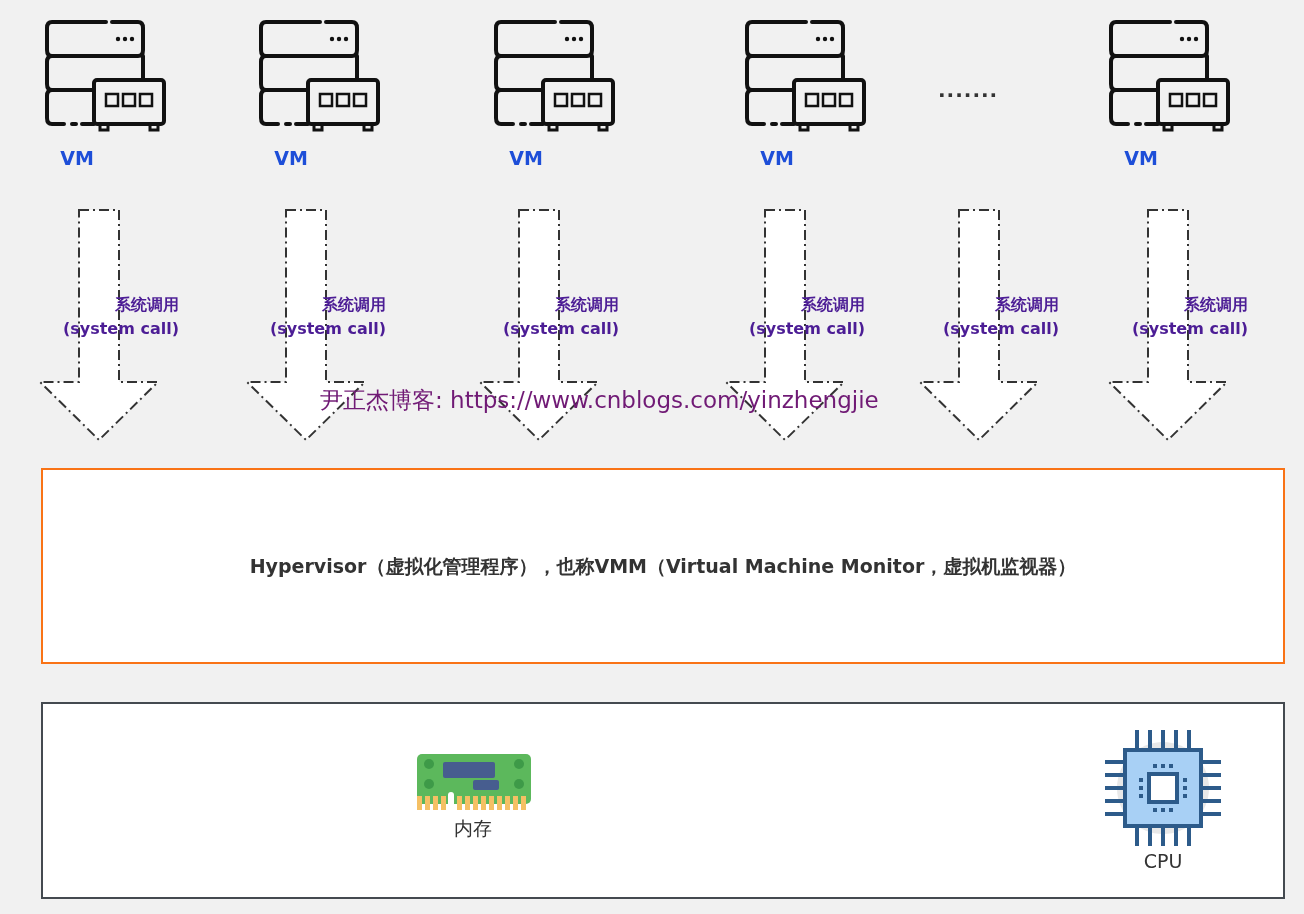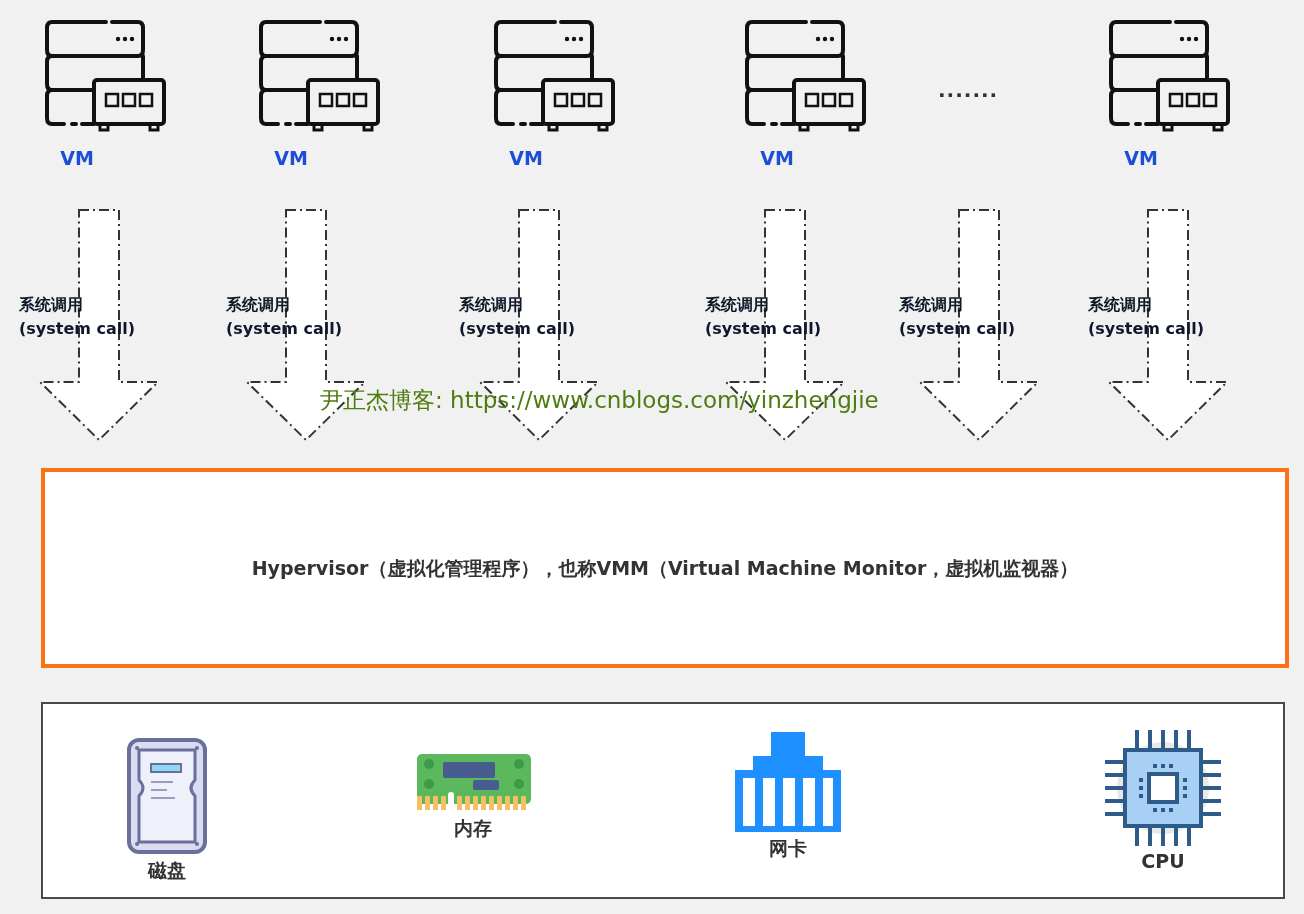--- a/index.html
+++ b/index.html
@@ -16,42 +16,42 @@
       font-weight: bold; font-size: 19px; color: #1d4ed8;
     }
     .ellipsis {
       position: absolute; left: 938px; top: 78px; font-size: 20px;
       font-weight: bold; letter-spacing: 1px; color: #333;
     }
     .arrow { position: absolute; top: 205px; width: 130px; height: 240px; }
     .arrow svg { position: absolute; left: 0; top: 0; }
     .arrow-text {
       position: absolute; top: 88px; width: 160px; left: -15px;
-      text-align: left; font-weight: bold; font-size: 16px; line-height: 24px; color: #0f172a;
+      text-align: right; font-weight: bold; font-size: 16px; line-height: 24px; color: #4c1d95;
     }
     .watermark {
       position: absolute; left: 320px; top: 385px; font-size: 23px;
-      color: #4d7c0f; white-space: nowrap;
+      color: #701a75; white-space: nowrap;
       font-family: "DejaVu Sans", sans-serif;
     }
     .hv-box {
       position: absolute; left: 41px; top: 468px; width: 1240px; height: 192px;
-      background: #fff; border: 4px solid #f97316;
+      background: #fff; border: 2px solid #f97316;
     }
     .hv-text {
       position: absolute; left: 0; right: 0; top: 84px; text-align: center;
       font-weight: bold; font-size: 19px; color: #333;
     }
     .hw-box {
       position: absolute; left: 41px; top: 702px; width: 1240px; height: 193px;
       background: #fff; border: 2px solid #444a50;
     }
     .hw { position: absolute; text-align: center; }
     .hw svg { display: block; margin: 0 auto; }
-    .hw-label { font-weight: bold; font-size: 19px; color: #333; margin-top: 2px; }
+    .hw-label { font-weight: normal; font-size: 19px; color: #333; margin-top: 2px; }
   </style>
 </head>
 <body>
 
 <div id="vm-row">
     <div class="vm" style="left: 42px;">
     <svg width="130" height="130" viewBox="0 0 130 130">
       <g fill="none" stroke="#111" stroke-width="4" stroke-linecap="round">
         <path d="M10 8 Q5 8 5 14 V36 Q5 42 10 42 H96 Q101 42 101 36 V14 Q101 8 96 8 H70 M64 8 H10"></path>
         <path d="M10 42 Q5 42 5 48 V70 Q5 76 10 76 H52 M101 42 V66"></path>
@@ -210,35 +210,20 @@
     </div>
   </div>
 
 <div class="watermark">尹正杰博客: https://www.cnblogs.com/yinzhengjie</div>
 
 <div class="hv-box">
   <div class="hv-text">Hypervisor（虚拟化管理程序），也称VMM（Virtual Machine Monitor，虚拟机监视器）</div>
 </div>
 
 <div class="hw-box">
-  <div class="hw" style="left:82px; top:32px; width:84px;">
-    <svg width="84" height="120" viewBox="0 0 84 120">
-      <rect x="4" y="4" width="76" height="112" rx="10" fill="#dcdcf0" stroke="#6b6f9c" stroke-width="4"></rect>
-      <path d="M14 14 H70 V44 Q62 52 70 60 V106 H14 V60 Q22 52 14 44 Z" fill="#eef0fa" stroke="#6b6f9c" stroke-width="3"></path>
-      <circle cx="12" cy="12" r="2" fill="#6b6f9c"></circle>
-        <circle cx="72" cy="12" r="2" fill="#6b6f9c"></circle>
-      <circle cx="12" cy="108" r="2" fill="#6b6f9c"></circle>
-        <circle cx="72" cy="108" r="2" fill="#6b6f9c"></circle>
-      <rect x="26" y="28" width="30" height="8" fill="#8fd6f0" stroke="#6b6f9c" stroke-width="2"></rect>
-      <line x1="26" y1="46" x2="48" y2="46" stroke="#9a9cc0" stroke-width="2"></line>
-      <line x1="26" y1="54" x2="42" y2="54" stroke="#9a9cc0" stroke-width="2"></line>
-      <line x1="26" y1="62" x2="50" y2="62" stroke="#9a9cc0" stroke-width="2"></line>
-    </svg>
-    <div class="hw-label">磁盘</div>
-  </div>
 
   <div class="hw" style="left:370px; top:46px; width:120px;">
     <svg width="120" height="64" viewBox="0 0 120 64">
       <rect x="4" y="4" width="114" height="50" rx="5" fill="#5cb85c"></rect>
       <circle cx="16" cy="14" r="5" fill="#3e9a48"></circle>
         <circle cx="106" cy="14" r="5" fill="#3e9a48"></circle>
       <circle cx="16" cy="34" r="5" fill="#3e9a48"></circle>
         <circle cx="106" cy="34" r="5" fill="#3e9a48"></circle>
       <rect x="30" y="12" width="52" height="16" rx="2" fill="#475d8f"></rect>
       <rect x="60" y="30" width="26" height="10" rx="2" fill="#475d8f"></rect>
@@ -255,35 +240,20 @@
           <rect x="84" y="46" width="5" height="14"></rect>
           <rect x="92" y="46" width="5" height="14"></rect>
           <rect x="100" y="46" width="5" height="14"></rect>
           <rect x="108" y="46" width="5" height="14"></rect>
       </g>
       <rect x="35" y="42" width="6" height="18" rx="3" fill="#ffffff"></rect>
     </svg>
     <div class="hw-label">内存</div>
   </div>
 
-  <div class="hw" style="left:690px; top:26px; width:110px;">
-    <svg width="110" height="104" viewBox="0 0 110 104">
-      <rect x="38" y="2" width="34" height="26" fill="#1e90ff"></rect>
-      <rect x="20" y="26" width="70" height="16" fill="#1e90ff"></rect>
-      <rect x="2" y="40" width="106" height="62" fill="#1e90ff"></rect>
-      <g fill="#ffffff">
-        <rect x="10" y="48" width="12" height="48"></rect>
-          <rect x="30" y="48" width="12" height="48"></rect>
-          <rect x="50" y="48" width="12" height="48"></rect>
-          <rect x="70" y="48" width="12" height="48"></rect>
-          <rect x="90" y="48" width="10" height="48"></rect>
-      </g>
-    </svg>
-    <div class="hw-label">网卡</div>
-  </div>
 
   <div class="hw" style="left:1060px; top:24px; width:120px;">
     <svg width="120" height="120" viewBox="0 0 120 120">
       <circle cx="60" cy="60" r="46" fill="#e8e8e8"></circle>
       <g stroke="#2d5b8a" stroke-width="4">
         <line x1="34" y1="2" x2="34" y2="22"></line>
           <line x1="47" y1="2" x2="47" y2="22"></line>
           <line x1="60" y1="2" x2="60" y2="22"></line>
           <line x1="73" y1="2" x2="73" y2="22"></line>
           <line x1="86" y1="2" x2="86" y2="22"></line>

